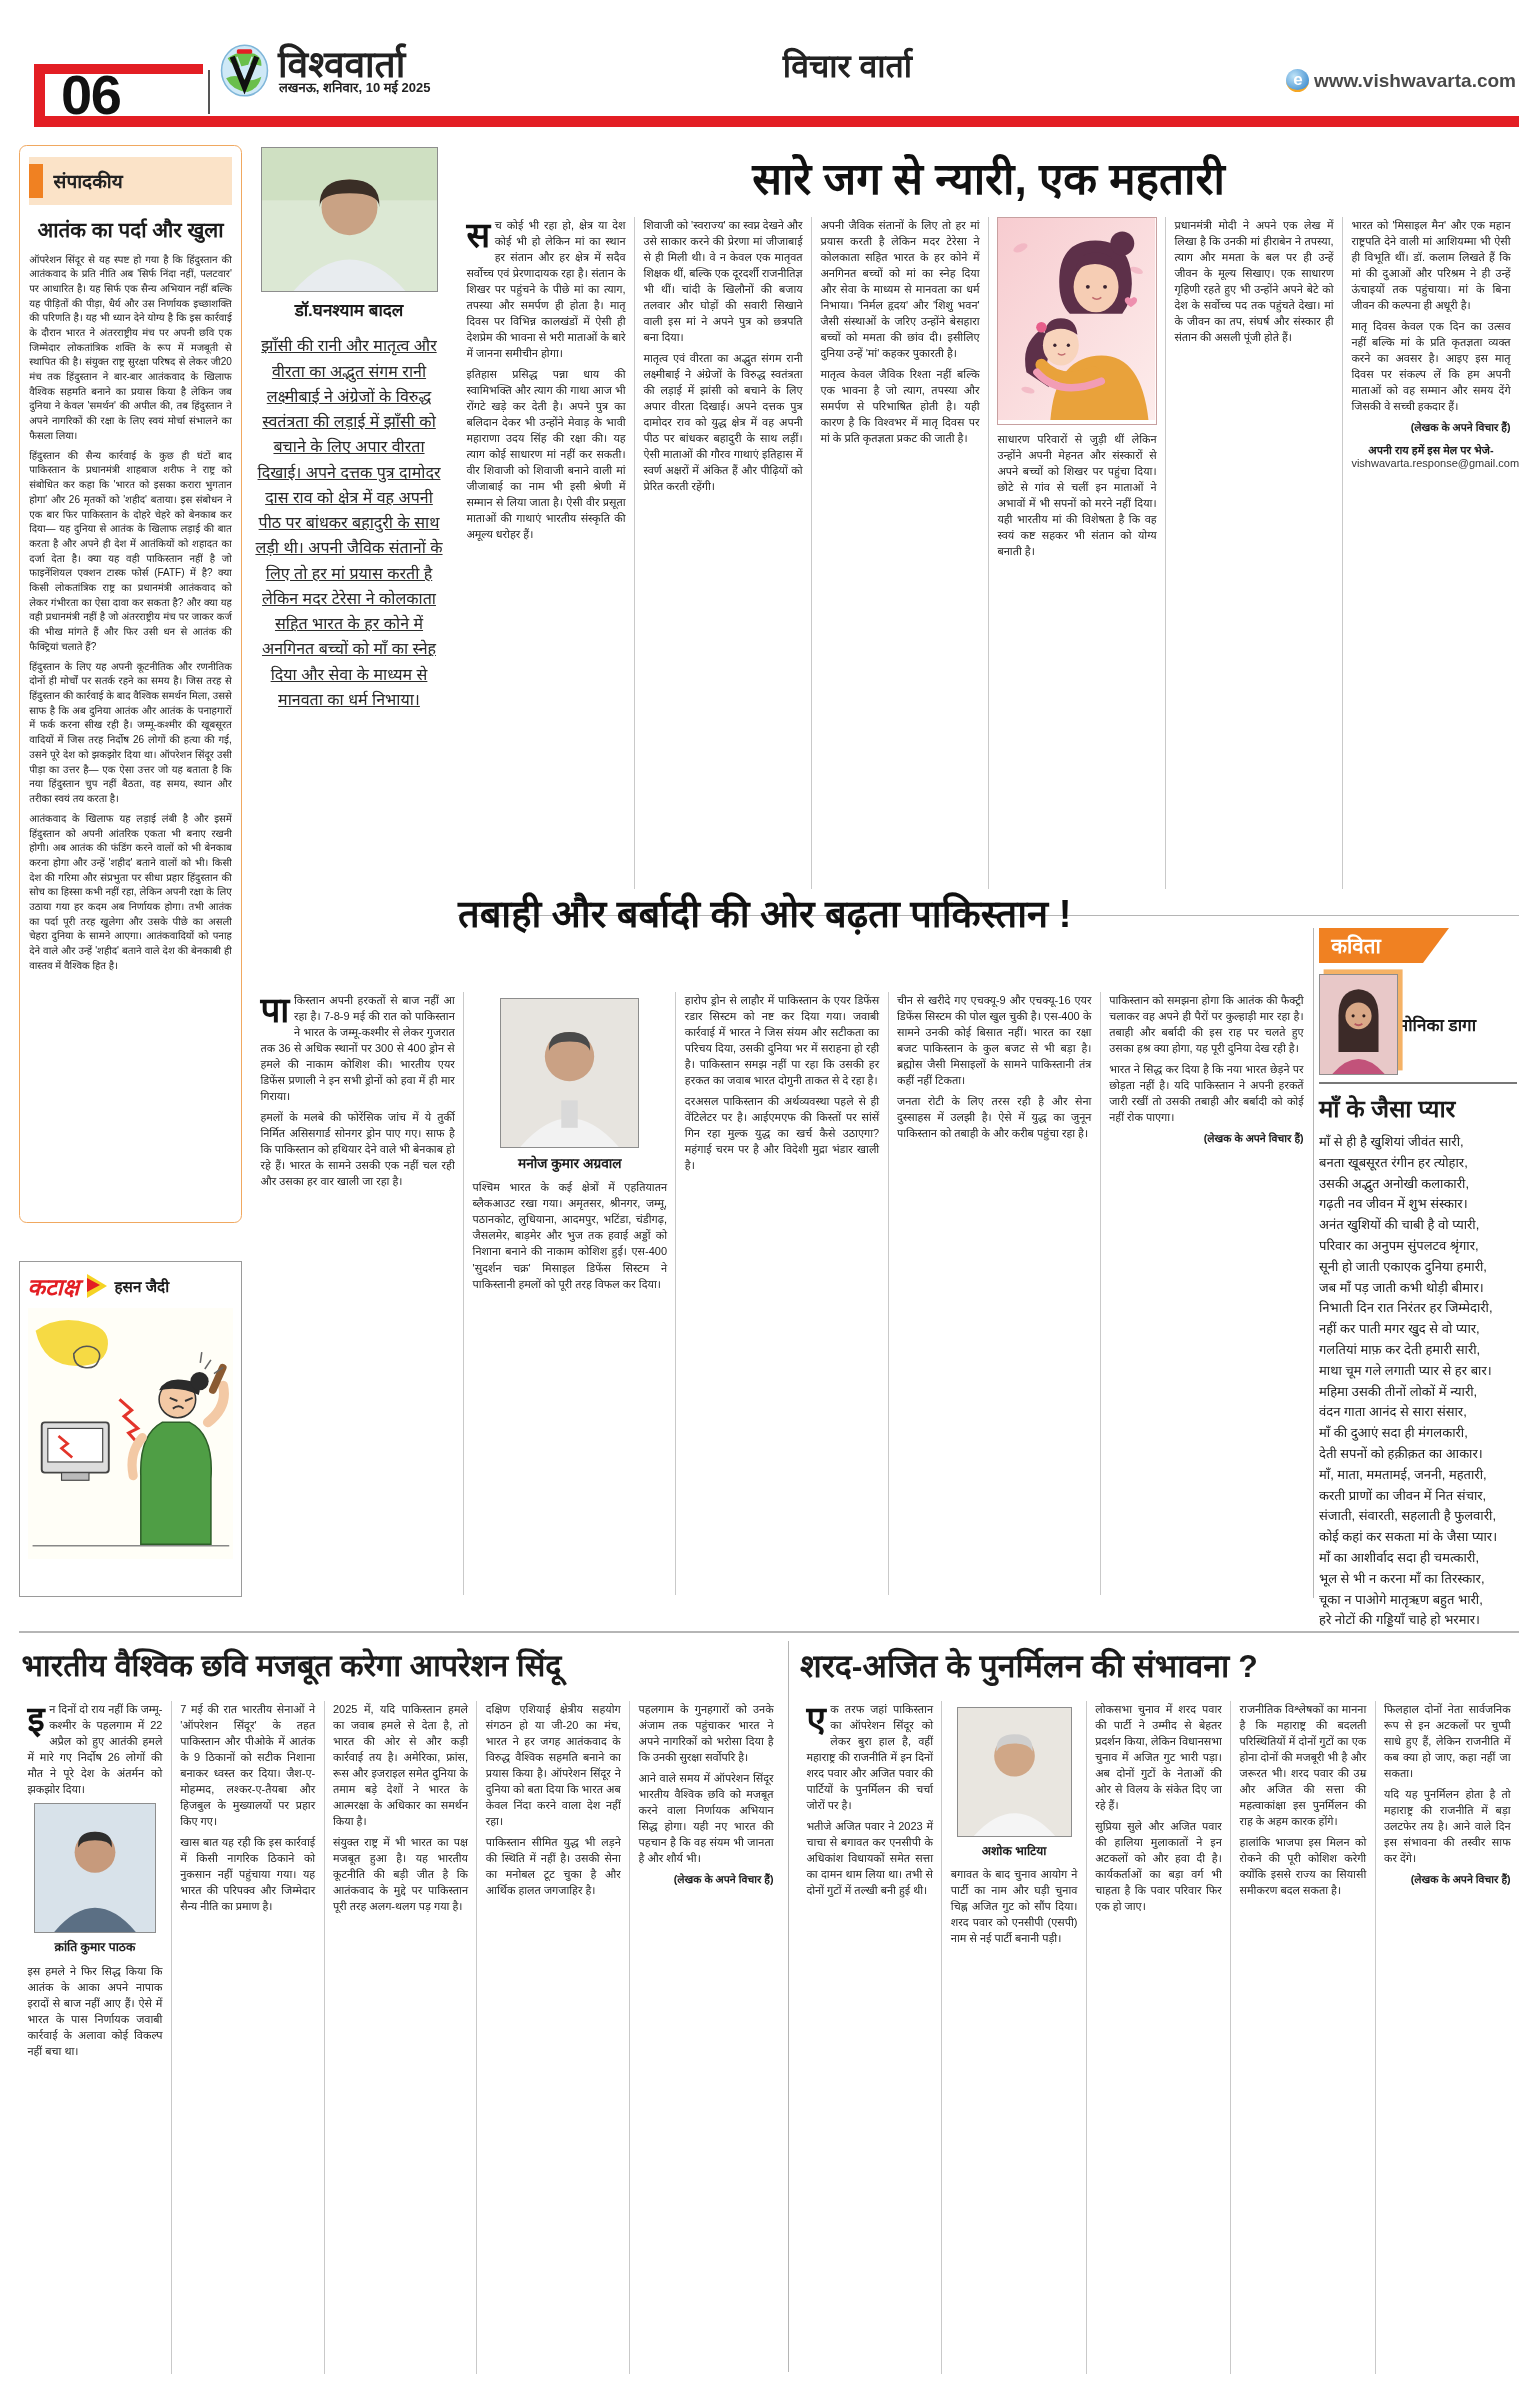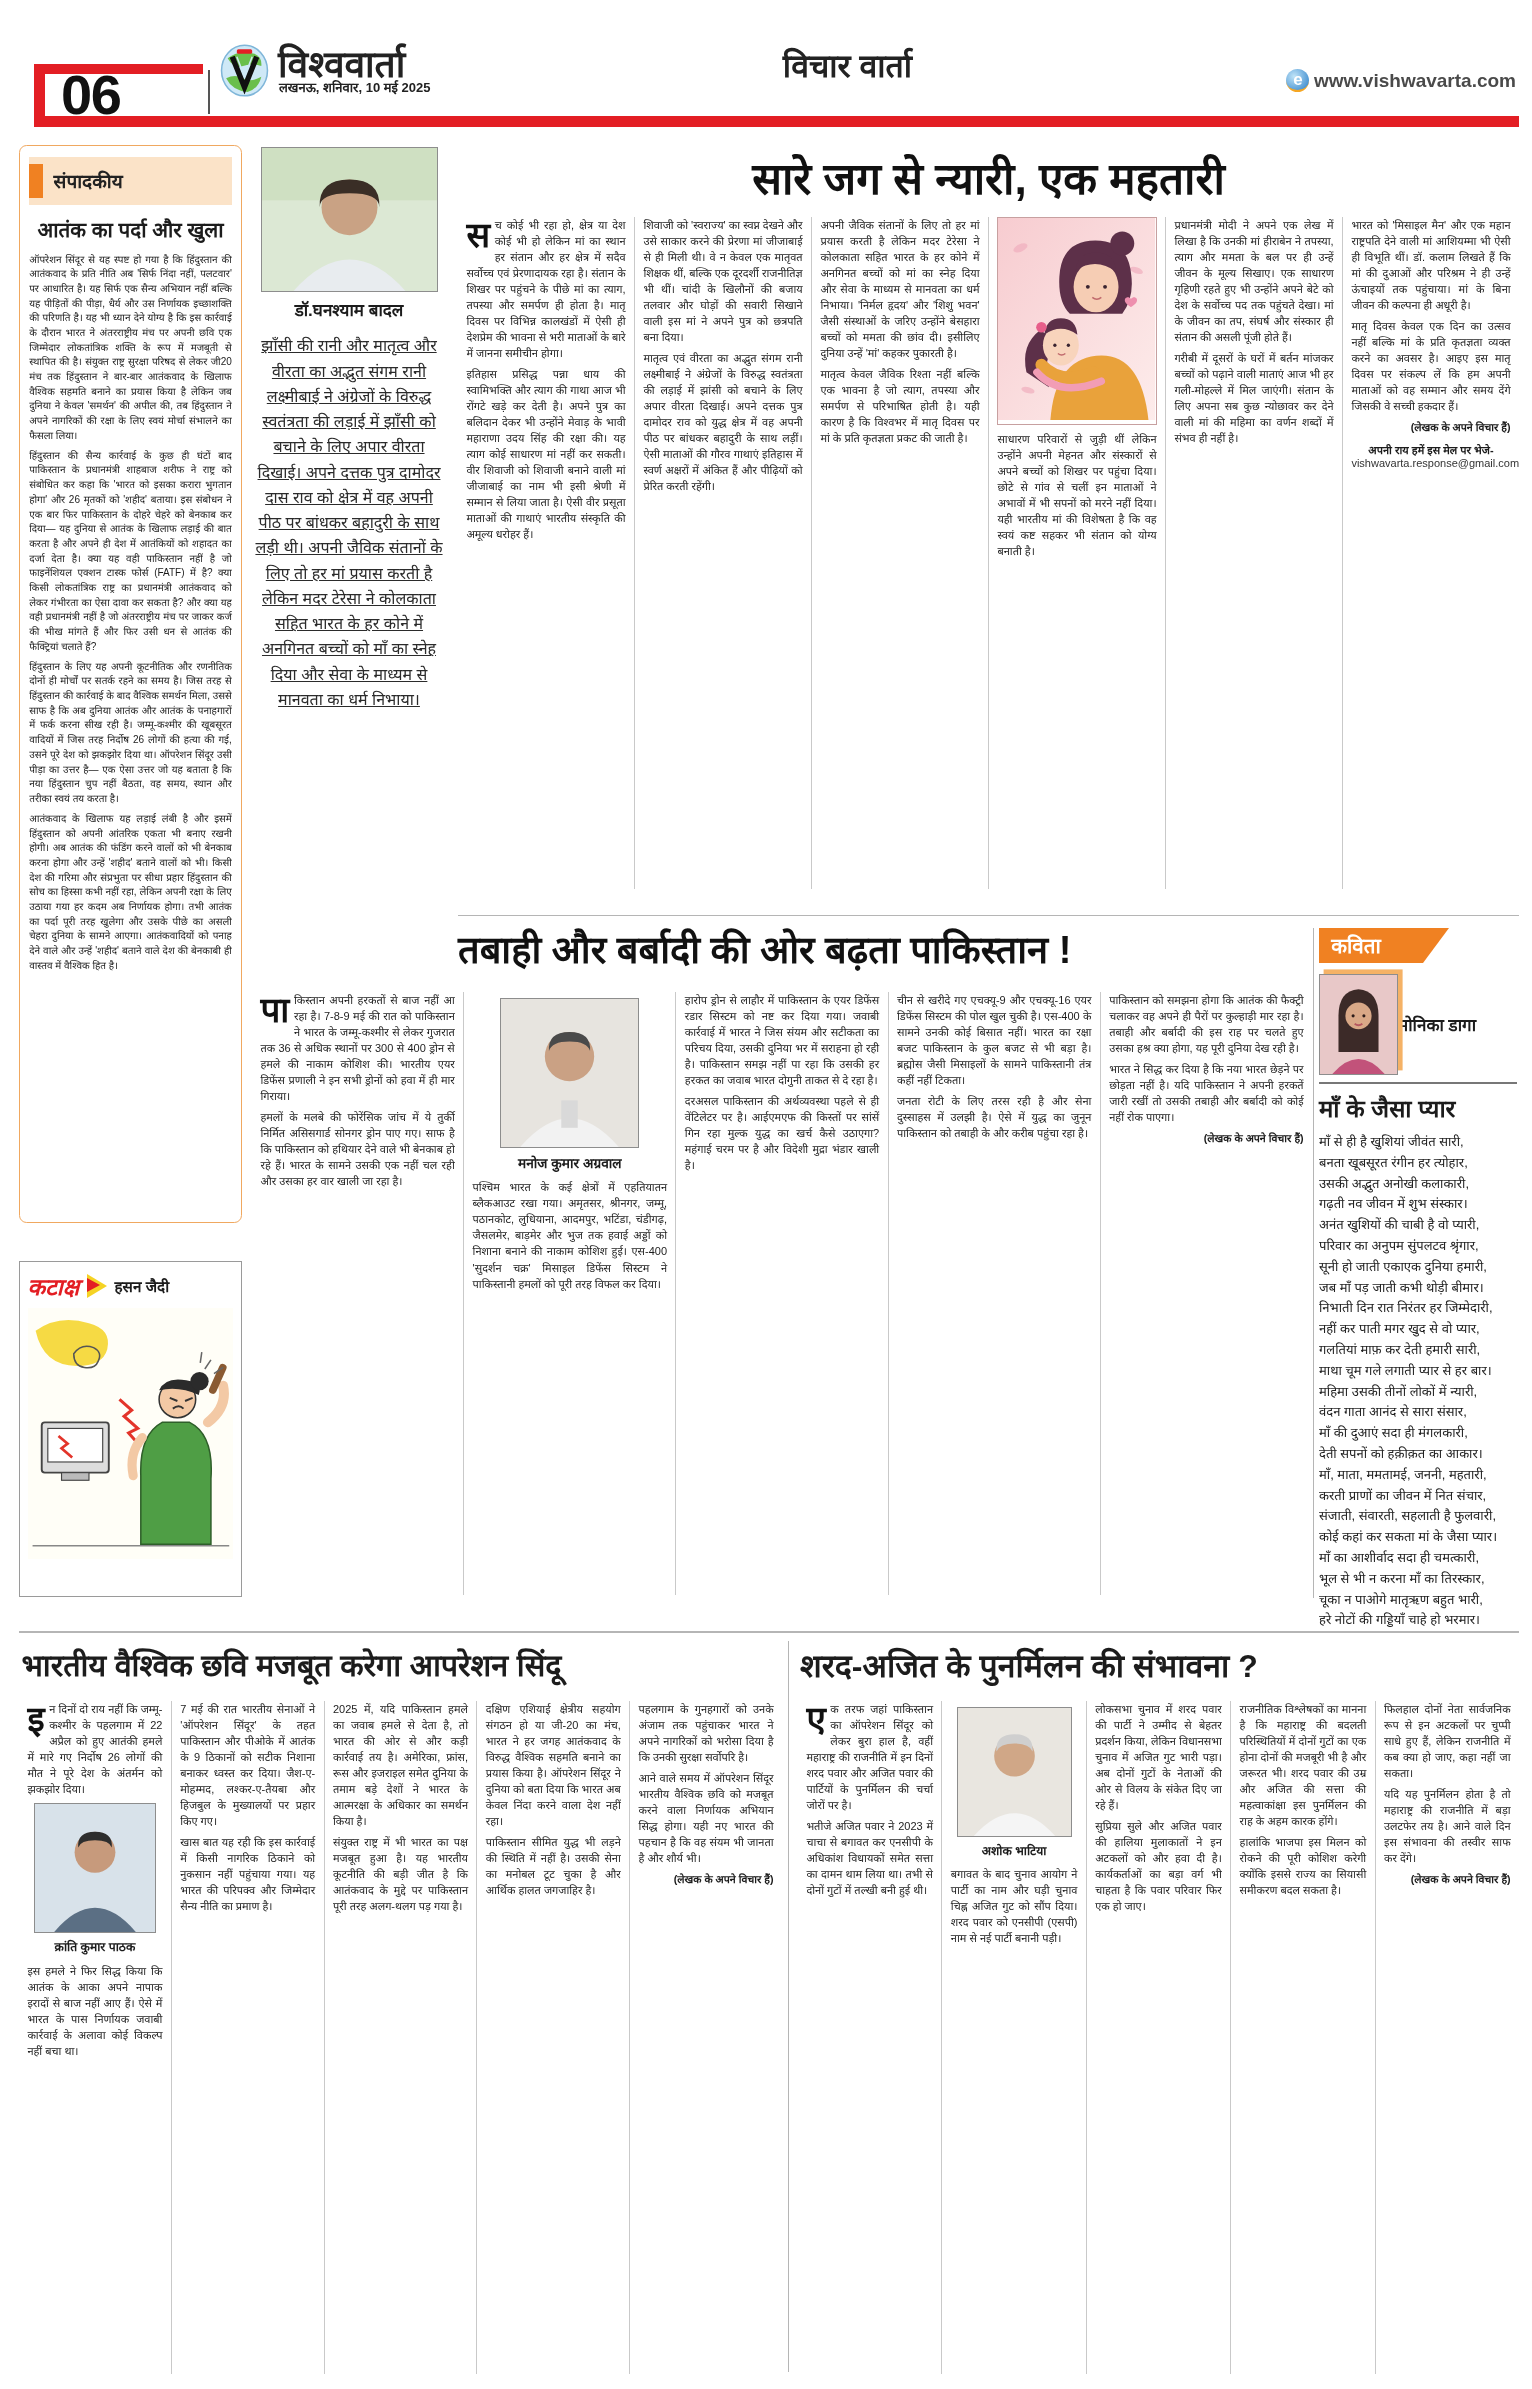--- a/index.html
+++ b/index.html
@@ -56,21 +56,21 @@
   .pull-byline { font-size:17px; font-weight:700; text-align:center; margin:6.1px 0 12.2px 0; }
   .pullquote { font-size:16px; line-height:1.58; text-align:center; color:#2b2b2b;text-decoration:underline; }
   .main-headline { position:absolute; left:458px; top:147px; width:1061px; text-align:center; font-size:44px; font-weight:700; color:#111; }
   .main-body { position:absolute; left:458px; top:217px; width:1061px; height:672px; }
   .illus { width:100%; height:208px; border:0.8px solid #c7a0a0; margin-bottom:6.1px; }
   .feedback { margin-top:7.6px; text-align:center; font-size:11px; }
   .feedback .fl { font-weight:700; }
   .feedback .fe { color:#333; }
 
   
-  .pak-headline { position:absolute; left:458px; top:922px; width:851px; font-size:38px; font-weight:700; color:#111; }
+  .pak-headline { position:absolute; left:458px; top:886px; width:851px; font-size:38px; font-weight:700; color:#111; }
   .pak-body { position:absolute; left:252px; top:992px; width:1060px; height:603px; }
   .pak-body .ph { height:150px; width:139px; }
 
   
   .poem-box { position:absolute; left:1319px; top:928px; width:198px; height:670px; }
   .poem-tag { width:130px; height:35px; background:#f08122; color:#fff; font-size:20.6px; font-weight:700; line-height:35px; padding-left:12.2px; clip-path:polygon(0 0,100% 0,80% 100%,0 100%); }
   .poem-authrow { display:flex; align-items:center; gap:0; margin:10.7px 0 7.6px 0; }
   .poem-authrow .ph { width:79px; height:101px; flex:none; box-shadow:4.6px -4.6px 0 #f5b266; }
   .poem-author { font-size:17px; font-weight:700; }
   .poem-div { height:1.5px; background:#777; margin:4.6px 0 7.6px 0; }
@@ -194,21 +194,20 @@
           <path d="M178 120 c-6 -8 -18 -2 -12 8 c4 6 12 10 12 10 c0 0 8 -4 12 -10 c6 -10 -6 -16 -12 -8z" fill="#ee8fae" transform="scale(.6) translate(118 60)"></path>
         </svg>
       </div>
       <div>
           <p>साधारण परिवारों से जुड़ी थीं लेकिन उन्होंने अपनी मेहनत और संस्कारों से अपने बच्चों को शिखर पर पहुंचा दिया। छोटे से गांव से चलीं इन माताओं ने अभावों में भी सपनों को मरने नहीं दिया। यही भारतीय मां की विशेषता है कि वह स्वयं कष्ट सहकर भी संतान को योग्य बनाती है।</p>
         </div>
     </div>
     <div class="col">
       <div>
           <p>प्रधानमंत्री मोदी ने अपने एक लेख में लिखा है कि उनकी मां हीराबेन ने तपस्या, त्याग और ममता के बल पर ही उन्हें जीवन के मूल्य सिखाए। एक साधारण गृहिणी रहते हुए भी उन्होंने अपने बेटे को देश के सर्वोच्च पद तक पहुंचते देखा। मां के जीवन का तप, संघर्ष और संस्कार ही संतान की असली पूंजी होते हैं।</p>
-          <p>गरीबी में दूसरों के घरों में बर्तन मांजकर बच्चों को पढ़ाने वाली माताएं आज भी हर गली-मोहल्ले में मिल जाएंगी। संतान के लिए अपना सब कुछ न्योछावर कर देने वाली मां की महिमा का वर्णन शब्दों में संभव ही नहीं है।</p>
         </div>
     </div>
     <div class="col">
       <div>
           <p>भारत को 'मिसाइल मैन' और एक महान राष्ट्रपति देने वाली मां आशियम्मा भी ऐसी ही विभूति थीं। डॉ. कलाम लिखते हैं कि मां की दुआओं और परिश्रम ने ही उन्हें ऊंचाइयों तक पहुंचाया। मां के बिना जीवन की कल्पना ही अधूरी है।</p>
           <p>मातृ दिवस केवल एक दिन का उत्सव नहीं बल्कि मां के प्रति कृतज्ञता व्यक्त करने का अवसर है। आइए इस मातृ दिवस पर संकल्प लें कि हम अपनी माताओं को वह सम्मान और समय देंगे जिसकी वे सच्ची हकदार हैं।</p>
         </div>
       <div class="disclaimer">(लेखक के अपने विचार हैं)</div>
       <div class="feedback">
         <div class="fl">अपनी राय हमें इस मेल पर भेजे-</div>

